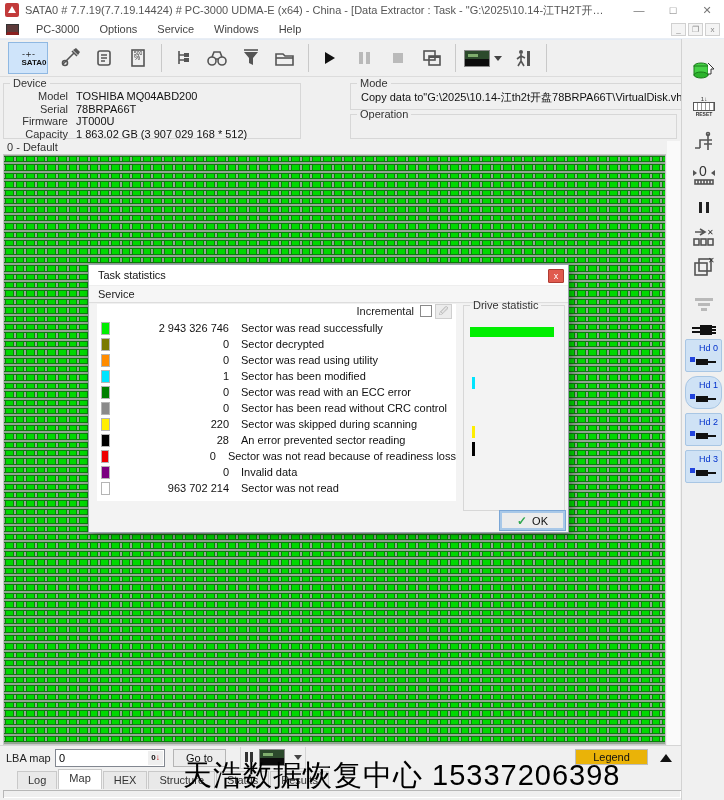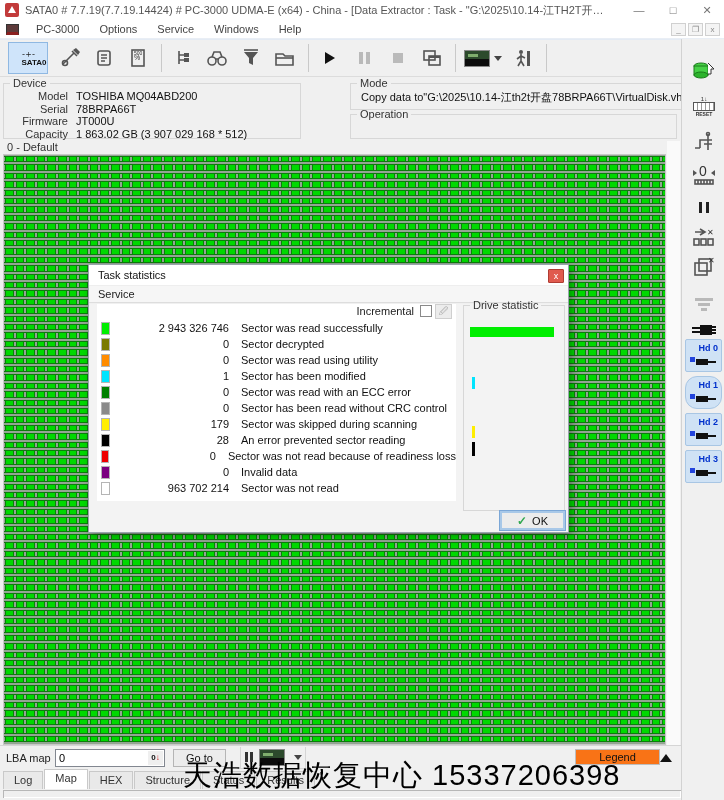--- a/index.html
+++ b/index.html
@@ -59,21 +59,21 @@
       repeating-linear-gradient(90deg, #93a593 0, #93a593 1px, #0d7c0d 1px, #0d7c0d 2px, transparent 2px, transparent 8.6px, #0d7c0d 8.6px, #0d7c0d 9.6px, #93a593 9.6px, #93a593 10.6px);
   }
   .map-scrollstrip { position:absolute; left:667px; top:141px; width:13px; height:604px; background:#fafafa; }
   
   .sidebar { position:absolute; left:681px; top:39px; width:43px; height:761px; background:#f0f0f0; border-left:1px solid #d2d2d2; }
   .sb-ico { position:absolute; left:8px; width:28px; height:26px; display:flex; align-items:center; justify-content:center; flex-direction:column; }
   .sb-pause i { display:inline-block; width:3px; height:11px; background:#222; margin:0 2px; }
   .reset-chip { width:22px; height:9px; border:1px solid #555; background:repeating-linear-gradient(90deg,#fff 0 3px,#999 3px 4px); }
   .reset-txt { font-size:5px; color:#333; font-weight:bold; letter-spacing:0; }
   .hd-btn { position:absolute; left:3px; width:37px; height:33px; background:#cfe2f5; border:1px solid #a8c6e4; border-radius:2px; }
-  .hd-lbl { position:absolute; right:3px; top:3px; color:#0030cc; font-size:9px; font-weight:bold; }
+  .hd-lbl { position:absolute; right:3px; top:3px; color:#0030cc; font-size:9px; font-weight:normal; }
   .hd-glyph { position:absolute; left:4px; bottom:6px; width:26px; height:8px; }
   .hd-glyph .blue { position:absolute; left:0; top:0; width:5px; height:5px; background:#2244dd; }
   .hd-glyph .body { position:absolute; left:6px; top:2px; width:12px; height:6px; background:#111; }
   .hd-glyph .pin { position:absolute; left:18px; top:4px; width:8px; height:2px; background:#111; }
   
   .dialog { position:absolute; left:88px; top:264px; width:481px; height:269px; background:#f0f0f0; border:1px solid #9aa4ad; box-shadow:3px 3px 8px rgba(0,0,0,.35); z-index:20; }
   .dlg-title { height:21px; background:#ffffff; display:flex; align-items:center; padding-left:9px; color:#111; border-bottom:1px solid #eee; }
   .dlg-close { position:absolute; right:4px; top:4px; width:16px; height:14px; background:#e05a4e; border:1px solid #b03c33; color:#fff; font-size:9px; line-height:12px; text-align:center; border-radius:1px; }
   .dlg-menu { height:17px; display:flex; align-items:center; padding-left:9px; color:#222; border-bottom:1px solid #ddd; background:#f6f6f6; }
   .dlg-body { position:absolute; left:0; top:39px; right:0; bottom:0; background:#f3f3f3; }
@@ -92,25 +92,25 @@
   
   .bottombar { position:absolute; left:0; top:745px; width:681px; height:25px; background:#f0f0f0; border-top:1px solid #d5d5d5; }
   .lba-lbl { position:absolute; left:6px; top:6px; color:#222; }
   .lba-input { position:absolute; left:55px; top:3px; width:110px; height:18px; border:1px solid #828790; background:#fff; }
   .lba-input input { position:absolute; left:0; top:0; width:92px; height:16px; border:none; outline:none; font:11px "Liberation Sans",sans-serif; padding-left:3px; }
   .lba-toggle { position:absolute; right:1px; top:1px; width:15px; height:14px; background:#efefef; font-size:8px; font-weight:bold; color:#111; text-align:center; line-height:14px; }
   .lba-toggle span { color:#cc1111; }
   .goto-btn { position:absolute; left:173px; top:3px; width:53px; height:18px; background:#ececec; border:1px solid #b5b5b5; text-align:center; line-height:16px; color:#111; }
   .mini-tb { position:absolute; left:240px; top:1px; width:66px; height:22px; border:1px solid #d5d5d5; border-top:none; background:#f0f0f0; display:flex; align-items:center; justify-content:center; gap:5px; }
   .mini-pause i { display:inline-block; width:3px; height:10px; background:#333; margin:0 1px; }
-  .legend-btn { position:absolute; left:575px; top:3px; width:85px; height:16px; background:#f97316; border:1px solid #bdbdbd; text-align:center; line-height:14px; color:#111; }
+  .legend-btn { position:absolute; left:575px; top:3px; width:73px; height:16px; background:#eab308; border:1px solid #bdbdbd; text-align:center; line-height:14px; color:#111; }
   .up-btn { position:absolute; left:656px; top:4px; width:19px; height:15px; display:flex; align-items:center; justify-content:center; }
   .up-tri { width:0; height:0; border-left:6px solid transparent; border-right:6px solid transparent; border-bottom:8px solid #111; }
   
-  .tabbar { position:absolute; left:0; top:770px; width:681px; height:19px; background:#f0f0f0; display:flex; align-items:flex-end; padding-left:3px; }
+  .tabbar { position:absolute; left:0; top:770px; width:681px; height:19px; background:#f0f0f0; display:flex; align-items:flex-end; padding-left:17px; }
   .tab { padding:2px 10px 3px 10px; border:1px solid #c9c9c9; border-bottom:none; background:#e9e9e9; color:#333; margin-right:1px; }
   .tab.active { background:#fff; padding-bottom:5px; font-weight:normal; }
   .statusstrip { position:absolute; left:3px; top:790px; width:678px; height:8px; background:#efefef; box-shadow:inset 1px 1px 0 #b7b7b7, inset -1px -1px 0 #fff; }
   
   .watermark { position:absolute; left:183px; top:756px; z-index:50; font-size:29px; color:#000; white-space:nowrap; letter-spacing:1px; }
   svg .s { stroke:#555; fill:none; stroke-width:1.6; }
   svg .f { fill:#555; }
 </style>
 </head>
 <body>
@@ -397,21 +397,21 @@
             <span class="val">0</span>
             <span class="lbl">Sector was read with an ECC error</span>
           </div>
         <div class="stat-row">
             <span class="chip" style="background-color: rgb(138, 138, 138);"></span>
             <span class="val">0</span>
             <span class="lbl">Sector has been read without CRC control</span>
           </div>
         <div class="stat-row">
             <span class="chip" style="background-color: rgb(255, 238, 0);"></span>
-            <span class="val">179</span>
+            <span class="val">220</span>
             <span class="lbl">Sector was skipped during scanning</span>
           </div>
         <div class="stat-row">
             <span class="chip" style="background-color: rgb(0, 0, 0);"></span>
             <span class="val">28</span>
             <span class="lbl">An error prevented sector reading</span>
           </div>
         <div class="stat-row">
             <span class="chip" style="background-color: rgb(238, 0, 0);"></span>
             <span class="val">0</span>

